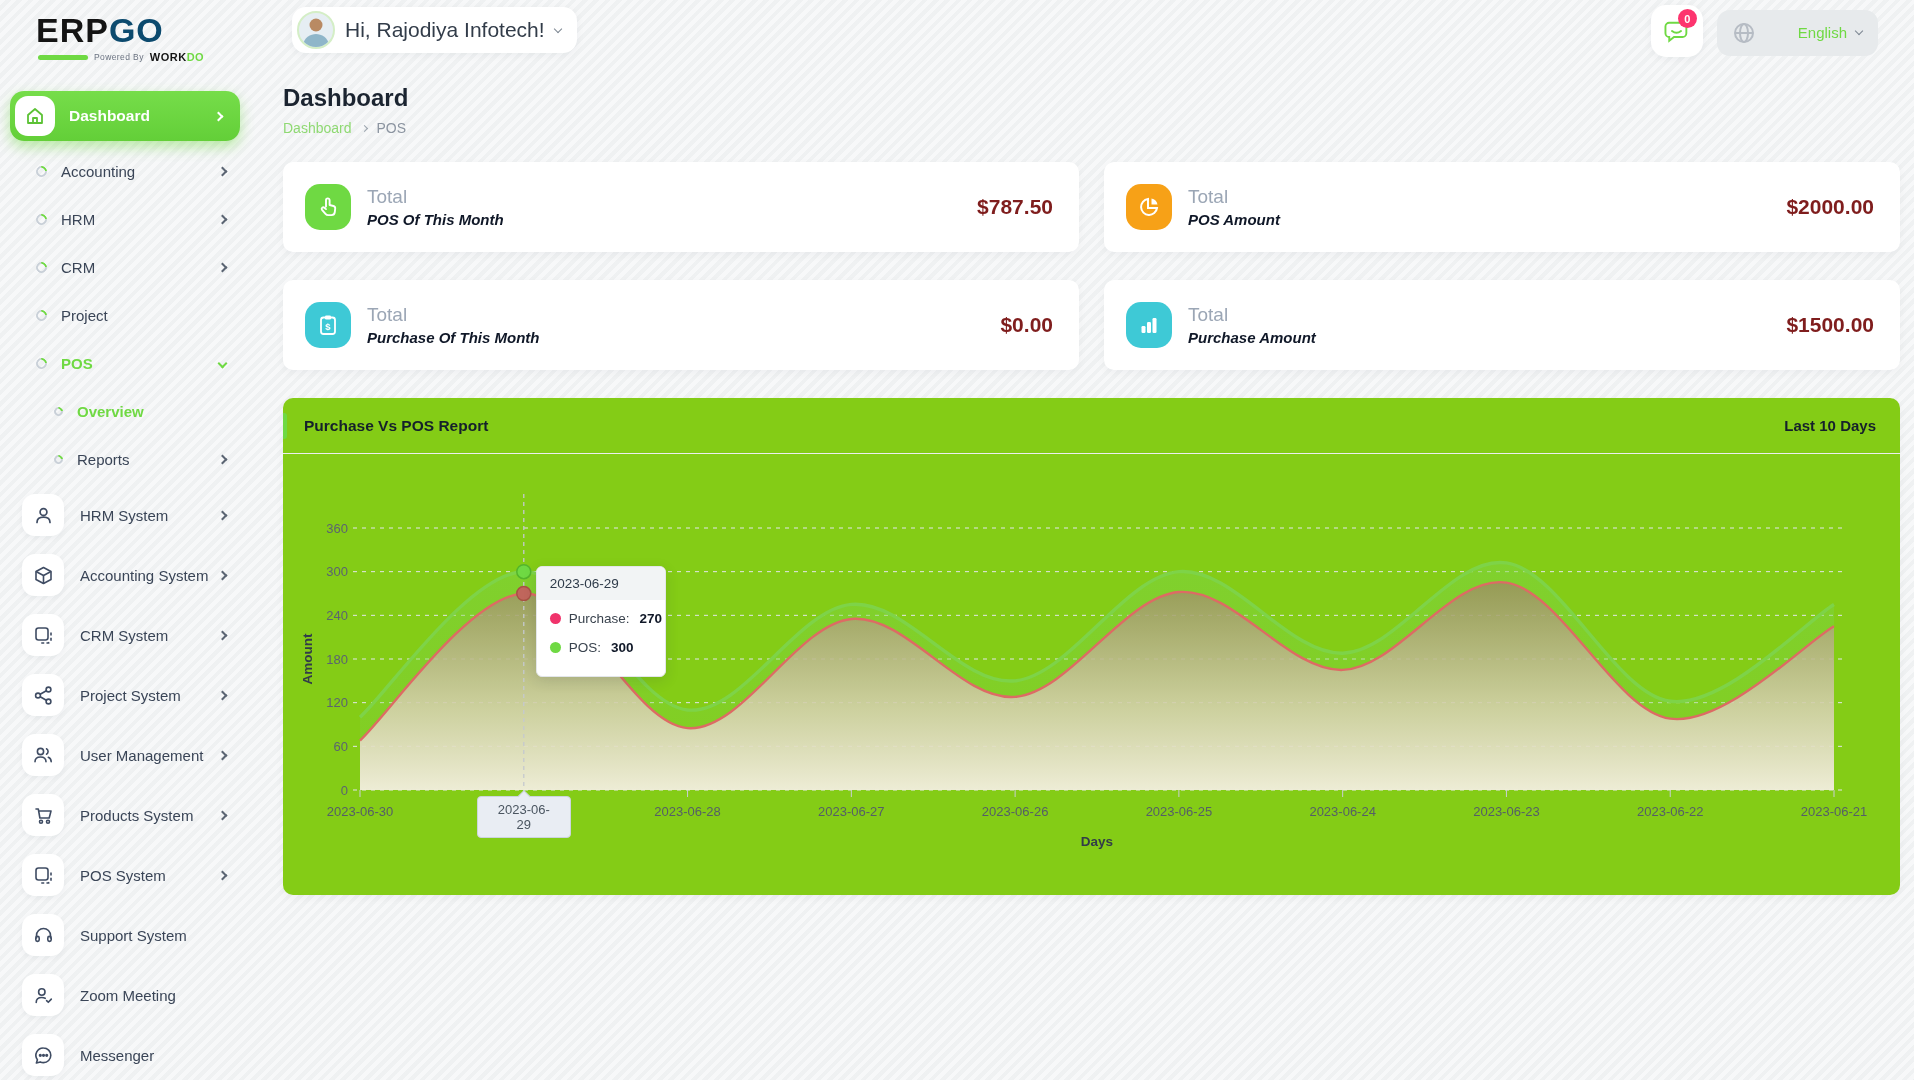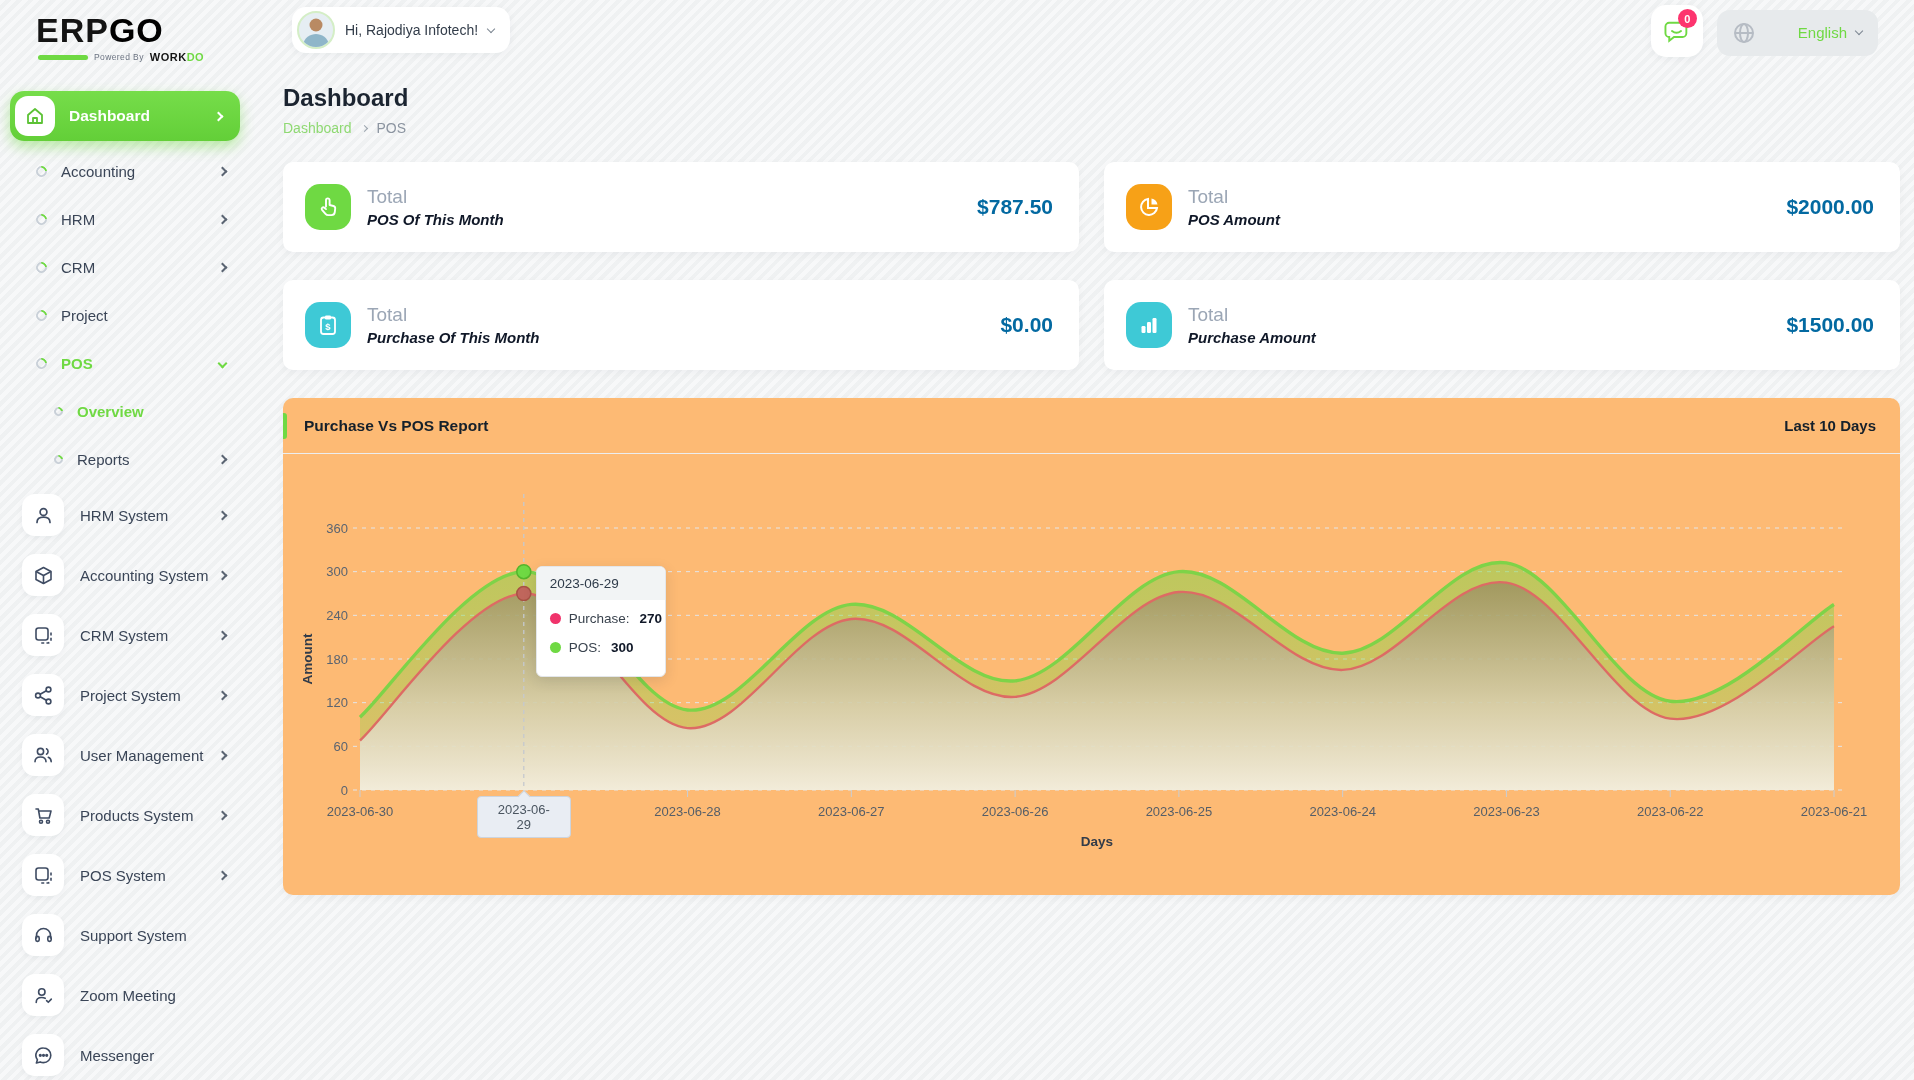--- a/index.html
+++ b/index.html
@@ -9,21 +9,21 @@
     background:#f1f3f4;
     background-image:repeating-linear-gradient(135deg, rgba(255,255,255,.45) 0 4px, rgba(0,0,0,0.008) 4px 8px);
     color:#1b2430;
     position:relative;
   }
   
   .sidebar { position:absolute; left:0; top:0; width:250px; height:1080px; padding:12px 10px 0 10px; }
   .logo { margin-left:26px; }
   .logo-main { font-size:34px; font-weight:900; letter-spacing:1px; line-height:1.1; }
   .logo-erp { color:#141414; }
-  .logo-go { color:#000000; }
+  .logo-go { color:#0c4a6e; }
   .logo-sub { display:flex; align-items:center; gap:6px; margin-top:2px; margin-left:2px; }
   .logo-bar { width:50px; height:5px; border-radius:3px; background:#6fd943; }
   .powered-by { font-size:8.5px; color:#6a7280; letter-spacing:.4px; }
   .powered-brand { font-size:11px; font-weight:900; color:#141414; letter-spacing:.5px; }
   .powered-brand .go { color:#6fd943; }
   .nav { margin-top:28px; display:flex; flex-direction:column; }
   .side-item { display:flex; align-items:center; height:48px; padding:0 14px 0 18px; cursor:pointer; color:#3a4557; }
   .side-item .side-label { font-size:15px; color:#3a4557; flex:1; margin-left:14px; }
   .side-item.active-pill { background:linear-gradient(180deg,#76dd4a,#63cf38); border-radius:14px; height:50px; padding:0 18px 0 5px; box-shadow:0 6px 14px rgba(111,217,67,.45); margin-bottom:6px; }
   .side-item.active-pill .side-label { color:#fff; font-weight:700; font-size:15.5px; }
@@ -35,43 +35,43 @@
   .donut { width:11px; height:11px; border-radius:50%; border:2.5px solid #c9d0d8; border-top-color:#6fd943; transform:rotate(40deg); flex-shrink:0; margin-left:8px; }
   .side-item.sub { padding-left:36px; }
   .side-item.sub .donut { width:9px; height:9px; border-width:2.2px; }
   .side-item.green .side-label { color:#6fd943; font-weight:700; }
   .chev { width:7px; height:7px; border-right:2px solid #5b6573; border-bottom:2px solid #5b6573; transform:rotate(-45deg); flex-shrink:0; }
   .chev.down { transform:rotate(45deg); border-color:#6fd943; }
   .chev.white { border-color:#fff; }
   
   .user-pill { position:absolute; left:292px; top:7px; height:46px; background:#fff; border-radius:14px; display:flex; align-items:center; gap:10px; padding:4px 16px 4px 5px; box-shadow:0 2px 8px rgba(20,30,50,.05); cursor:pointer; }
   .avatar { width:38px; height:38px; border-radius:50%; background:#e6eef3; border:2px solid #d4eec6; overflow:hidden; display:flex; align-items:flex-end; justify-content:center; }
-  .greeting { font-size:14px; color:#323c49; }
+  .greeting { font-size:21px; color:#323c49; }
   .chev-sm { width:6px; height:6px; border-right:1.8px solid #7c8691; border-bottom:1.8px solid #7c8691; transform:rotate(45deg); margin-top:-3px; }
   .top-right { position:absolute; right:36px; top:5px; display:flex; align-items:center; gap:14px; }
   .msg-btn { width:52px; height:52px; background:#fff; border-radius:15px; display:flex; align-items:center; justify-content:center; position:relative; cursor:pointer; box-shadow:0 2px 8px rgba(20,30,50,.05); }
   .badge { position:absolute; top:4px; right:6px; min-width:19px; height:19px; border-radius:10px; background:#fd346e; color:#fff; font-size:11px; font-weight:700; display:flex; align-items:center; justify-content:center; padding:0 5px; }
   .lang-pill { height:46px; margin-top:3px; background:#e7eaec; border-radius:13px; display:flex; align-items:center; gap:9px; padding:0 16px; cursor:pointer; }
   .lang-label { color:#6fd943; font-weight:400; font-size:15px;padding-left:34px; }
   
   .main { position:absolute; left:283px; top:84px; width:1617px; }
   .page-title { font-size:24px; font-weight:600; color:#1b2430; }
   .breadcrumb { display:flex; align-items:center; gap:10px; margin-top:8px; font-size:14px; }
   .crumb-link { color:#8fd973; cursor:pointer; }
   .crumb-sep { width:5px; height:5px; border-right:1.6px solid #9aa3ad; border-bottom:1.6px solid #9aa3ad; transform:rotate(-45deg); }
   .crumb-current { color:#8b94a0; }
   .cards-grid { margin-top:26px; display:grid; grid-template-columns:1fr 1fr; column-gap:25px; row-gap:28px; }
   .stat-card { background:#fff; border-radius:10px; height:90px; display:flex; align-items:center; padding:0 26px 0 22px; box-shadow:0 3px 10px rgba(20,30,50,.04); }
   .stat-icon { width:46px; height:46px; border-radius:15px; display:flex; align-items:center; justify-content:center; color:#fff; flex-shrink:0; }
   .stat-texts { margin-left:16px; flex:1; }
   .stat-label { font-size:19px; color:#9ba6b5; }
   .stat-title { font-size:15px; font-weight:700; color:#101828; margin-top:3px;font-style:italic; }
-  .stat-value { font-size:21px; font-weight:700; color:#0369a1;margin-left:40px; }
+  .stat-value { font-size:21px; font-weight:700; color:#7f1d1d;margin-left:40px; }
   
-  .chart-card { position:relative; margin-top:28px; background:#fdba74; border-radius:10px; height:497px; box-shadow:0 3px 10px rgba(20,30,50,.04); }
+  .chart-card { position:relative; margin-top:28px; background:#84cc16; border-radius:10px; height:497px; box-shadow:0 3px 10px rgba(20,30,50,.04); }
   .chart-header { position:relative; height:56px; display:flex; align-items:center; justify-content:space-between; padding:0 24px 0 21px; border-bottom:1px solid #eceef0; }
   .chart-accent { position:absolute; left:0; top:15px; width:4px; height:26px; background:#6fd943; border-radius:0 3px 3px 0; }
   .chart-title { font-size:15.5px; font-weight:700; color:#15202b; }
   .chart-range { font-size:15px; font-weight:700; color:#15202b; }
   .chart-body { position:relative; height:440px; }
   .chart-body svg { position:absolute; left:0; top:0; }
   .tooltip { position:absolute; width:130px; background:#fff; border:1px solid #e3e6ea; border-radius:6px; box-shadow:0 4px 14px rgba(30,40,60,.13); overflow:hidden; z-index:5; }
   .tooltip-head { background:#f2f4f5; padding:9px 13px; font-size:13.5px; color:#2f3b4a; }
   .tooltip-rows { padding:4px 0 14px 0; }
   .tooltip-row { display:flex; align-items:center; gap:8px; padding:7px 13px; font-size:13.5px; color:#3a434e; }

